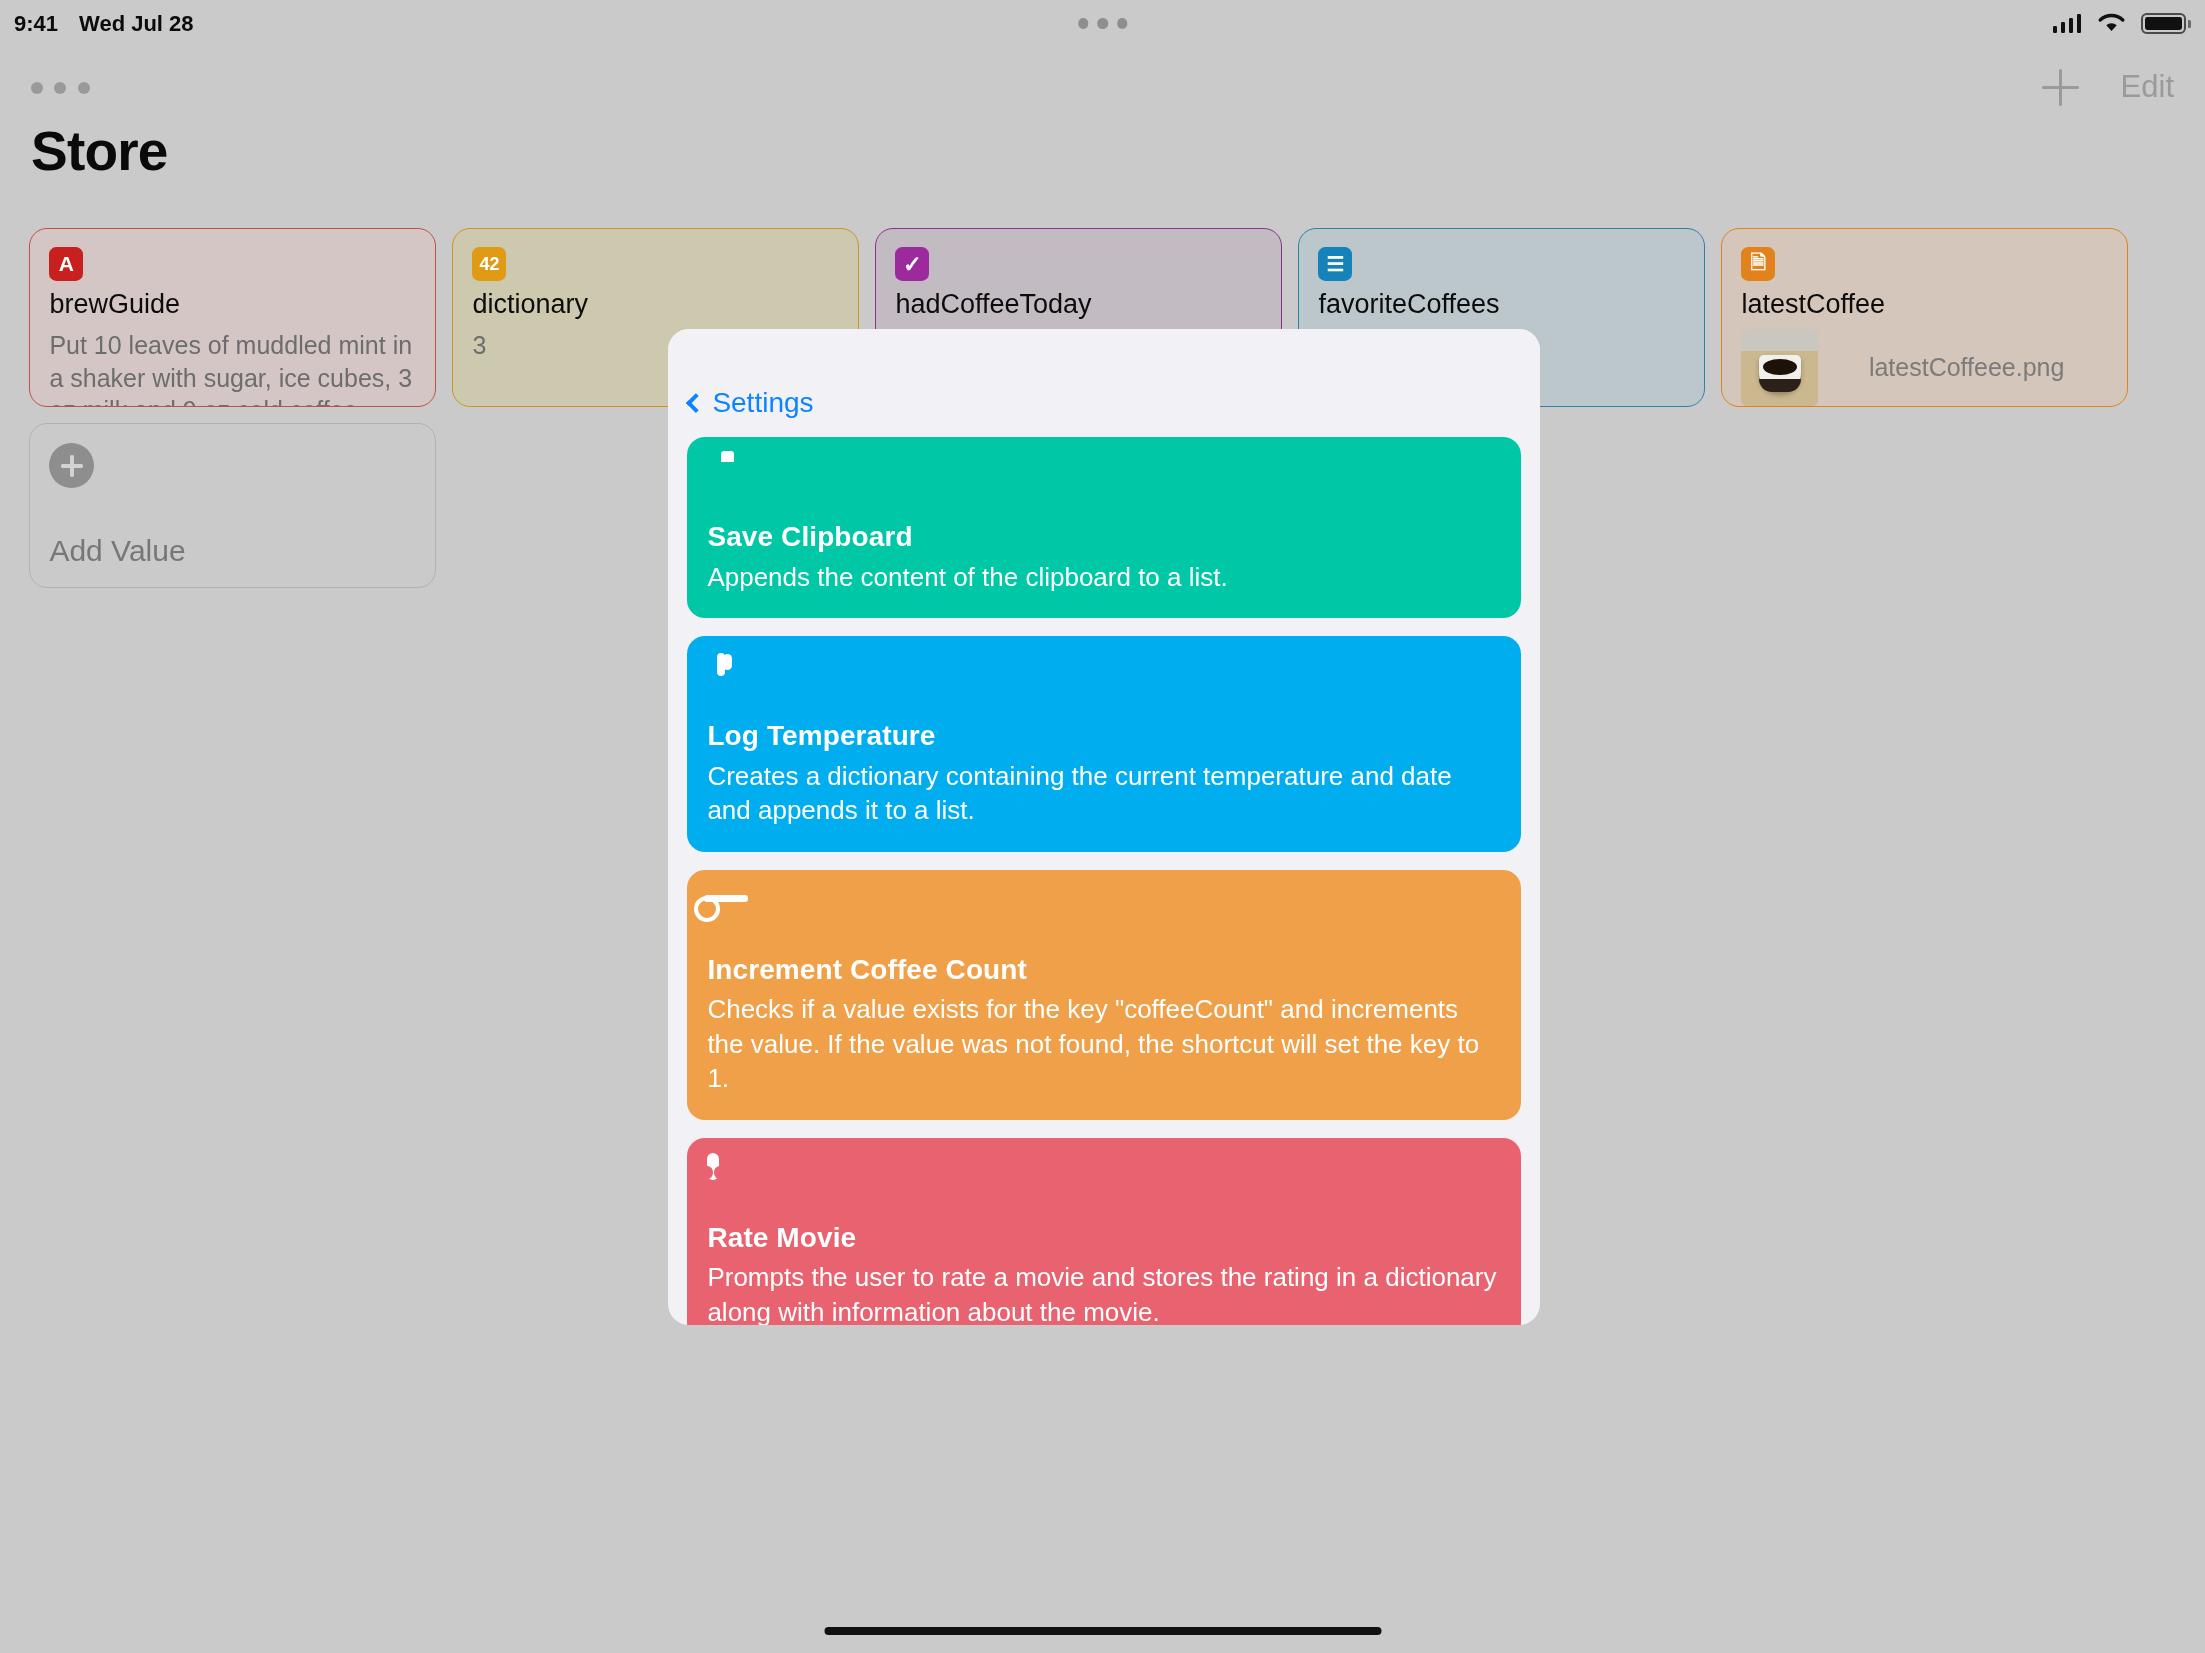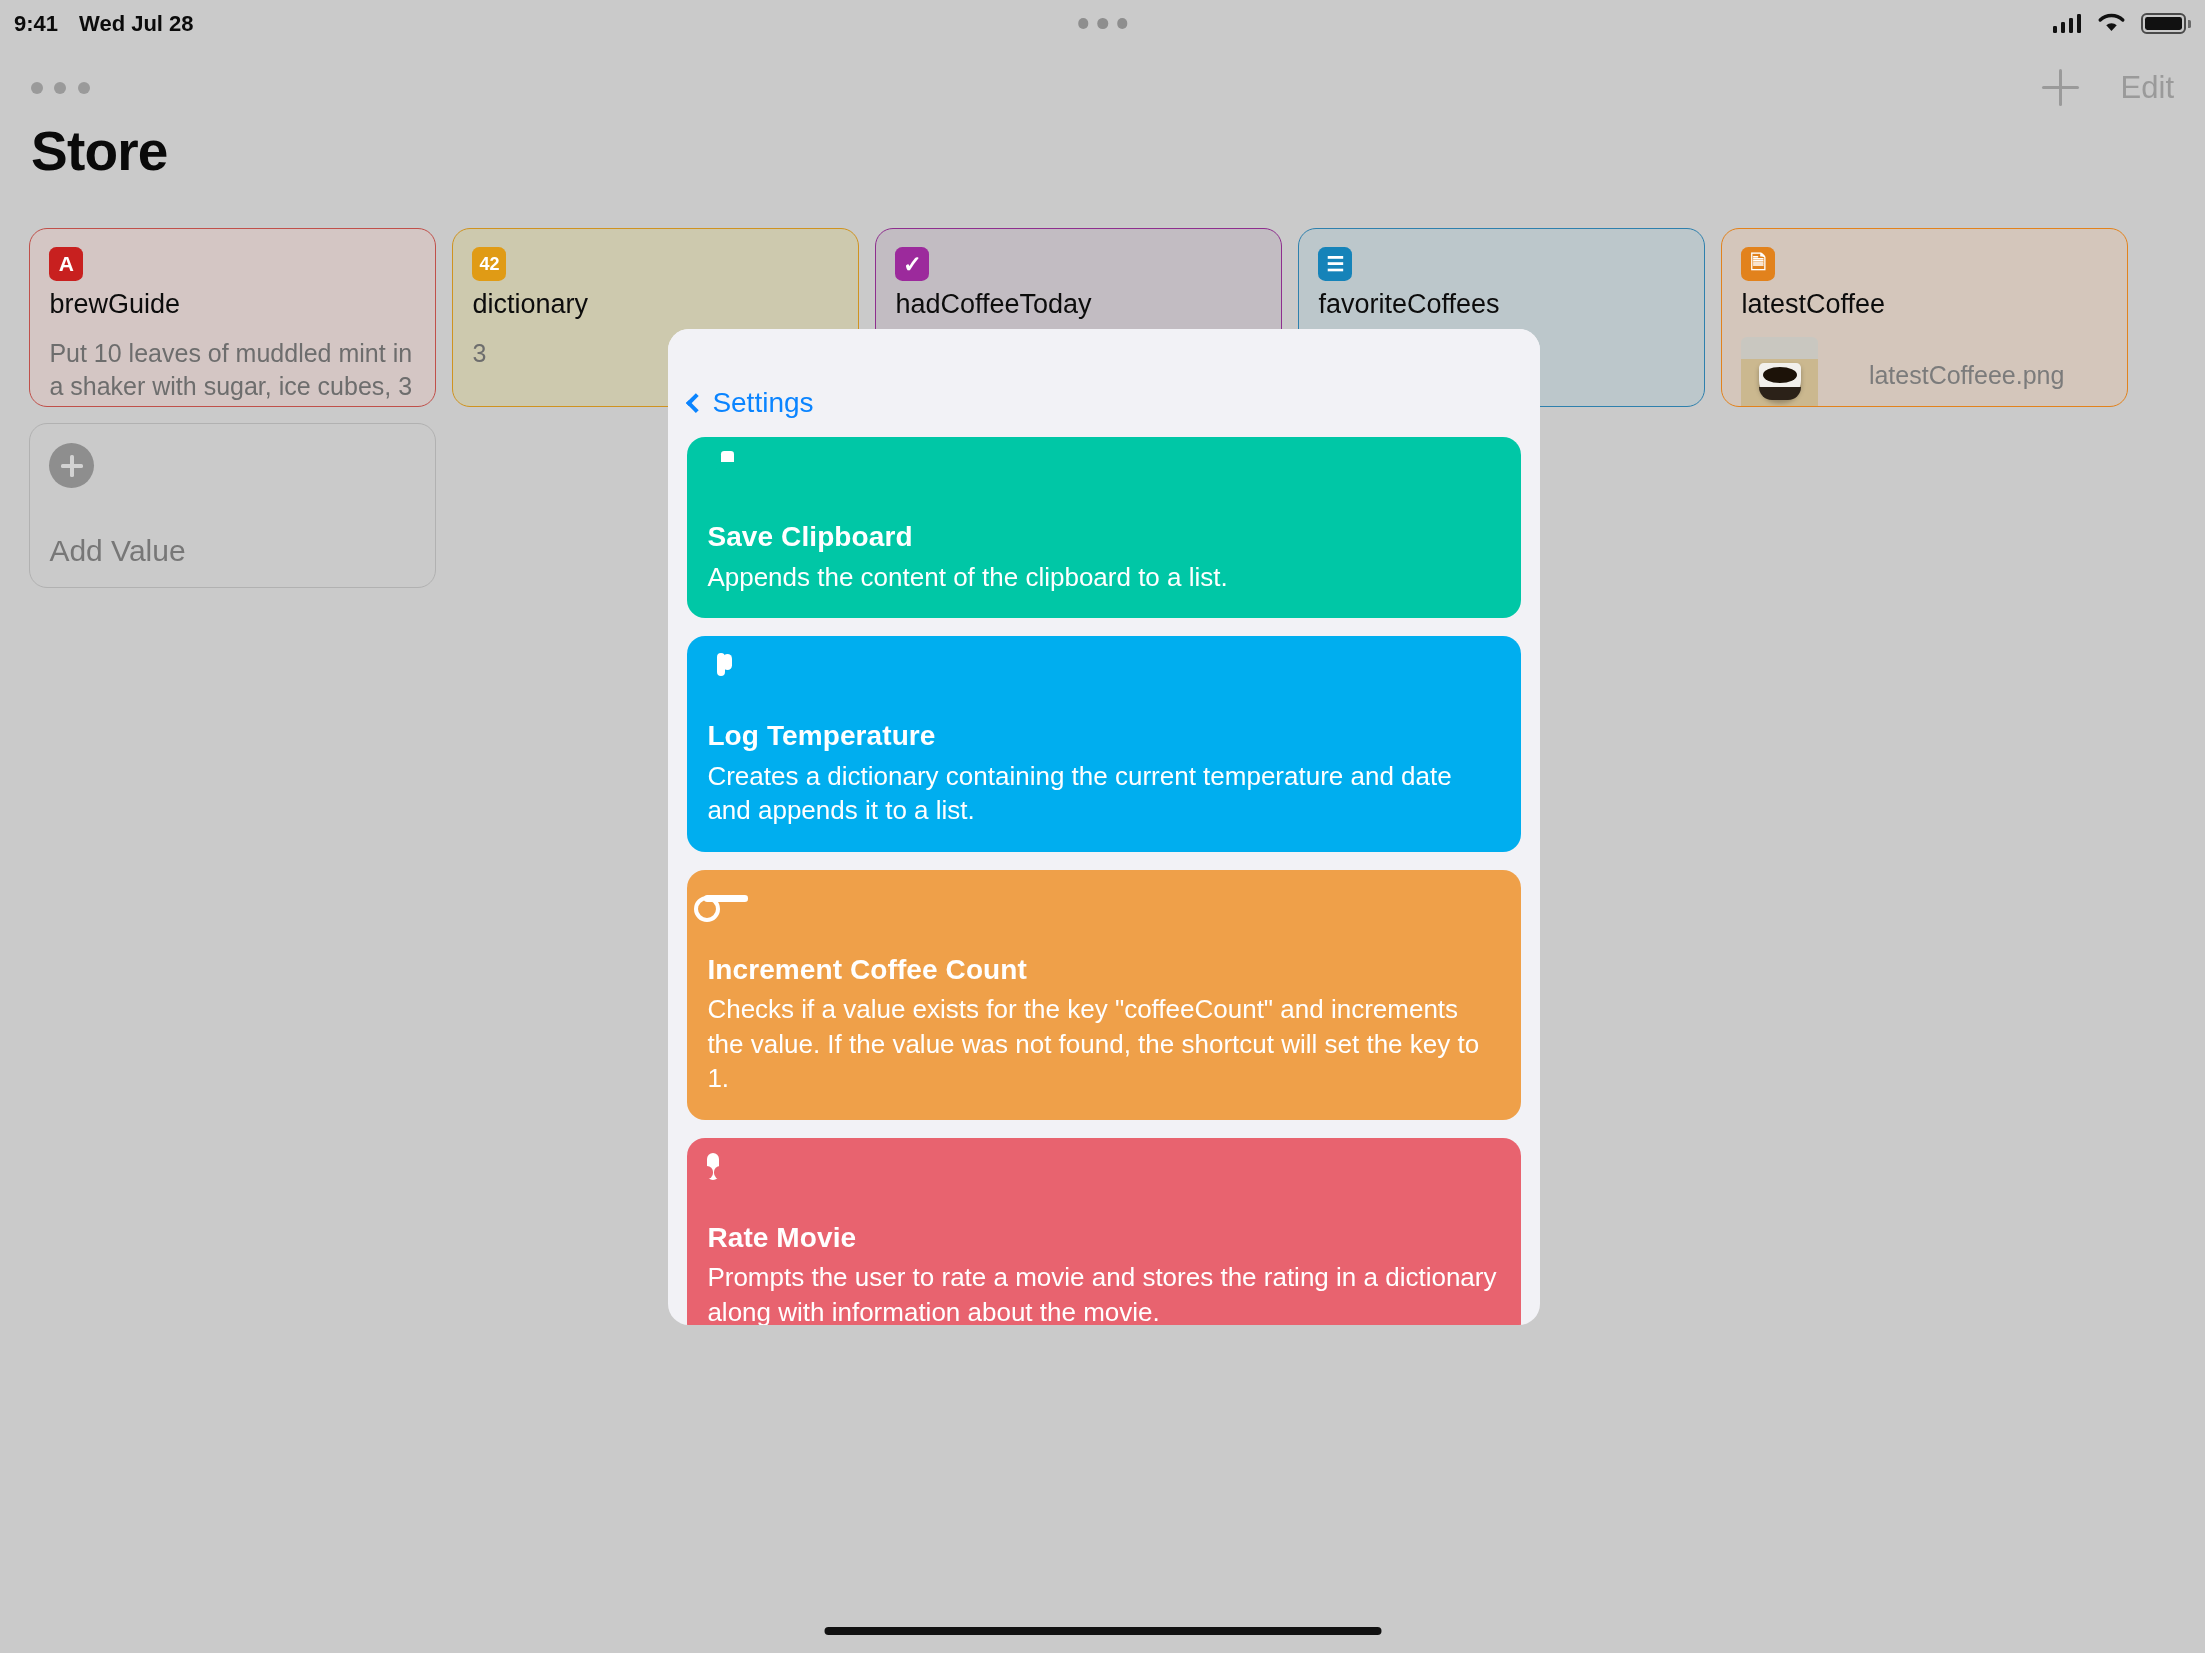--- a/index.html
+++ b/index.html
@@ -25,42 +25,42 @@
   .bars b:nth-child(1){height:7.3px;} .bars b:nth-child(2){height:11.3px;}
   .bars b:nth-child(3){height:15.3px;} .bars b:nth-child(4){height:19.4px;}
   .battery { width:45px; height:21px; border:2.4px solid #4a4a4a; border-radius:5.7px; padding:2px; }
   .battery span { display:block; width:100%; height:100%; background:#111; border-radius:2.4px; }
   .batt-tip { width:3.2px; height:8px; background:#6a6a6a; border-radius:0 1.6px 1.6px 0; margin-left:-13px; }
 
   
   .navbar { position:absolute; top:47px; left:0; width:2205px; height:81px; display:flex; align-items:center; padding:0 31px; }
   .nav-dots { display:flex; gap:11.3px; }
   .nav-dots i { width:12px; height:12px; border-radius:50%; background:#9a9a9a; display:block; }
-  .nav-right { margin-left:auto; display:flex; align-items:center; gap:42px; }
+  .nav-right { margin-left:auto; display:flex; align-items:flex-start; gap:42px; }
   .plus-btn { position:relative; width:37px; height:37px; }
   .plus-btn::before, .plus-btn::after { content:""; position:absolute; background:#9a9a9a; border-radius:1.6px; }
   .plus-btn::before { left:0; top:17px; width:37px; height:3.2px; }
   .plus-btn::after { top:0; left:17px; width:3.2px; height:37px; }
   .edit-btn { font-size:31px; color:#9a9a9a; }
 
   .page-title { position:absolute; top:119px; left:31px; font-size:55px; font-weight:700; color:#0a0a0a; letter-spacing:-0.8px; }
 
   
   .cards-row { position:absolute; top:228px; left:29px; display:flex; gap:16px; }
   .vcard {
     width:407px; height:179px; border-radius:18px;
     padding:18px 19.4px; position:relative; overflow:hidden;
   }
   .vcard .badge {
     width:34px; height:34px; border-radius:7.3px;
     display:flex; align-items:center; justify-content:center;
     color:#fff; font-size:21px; font-weight:700; margin-bottom:6.5px;
   }
   .vcard .badge.small-num { font-size:18px; font-weight:600; }
-  .vkey { font-size:27px; color:#0c0c0c; line-height:1.25; margin-bottom:16px; }
+  .vkey { font-size:27px; color:#0c0c0c; line-height:1.25; margin-bottom:8px; }
   .vval { font-size:25px; color:#6d6d6d; line-height:1.3; }
   .vcard.c-red   { background:#d4c6c4; border:1.6px solid #c0504a; }
   .vcard.c-amber { background:#cdc9ae; border:1.6px solid #cf9320; }
   .vcard.c-purple{ background:#c2bcc2; border:1.6px solid #8e2f8e; }
   .vcard.c-blue  { background:#bcc7cb; border:1.6px solid #2e80ad; }
   .vcard.c-orange{ background:#d4c6bb; border:1.6px solid #e2821c; }
 
   .thumb-row { display:flex; align-items:center; gap:14.5px; margin-top:4.8px; }
   .thumb {
     width:77px; height:77px; border-radius:5.7px; overflow:hidden; position:relative;

